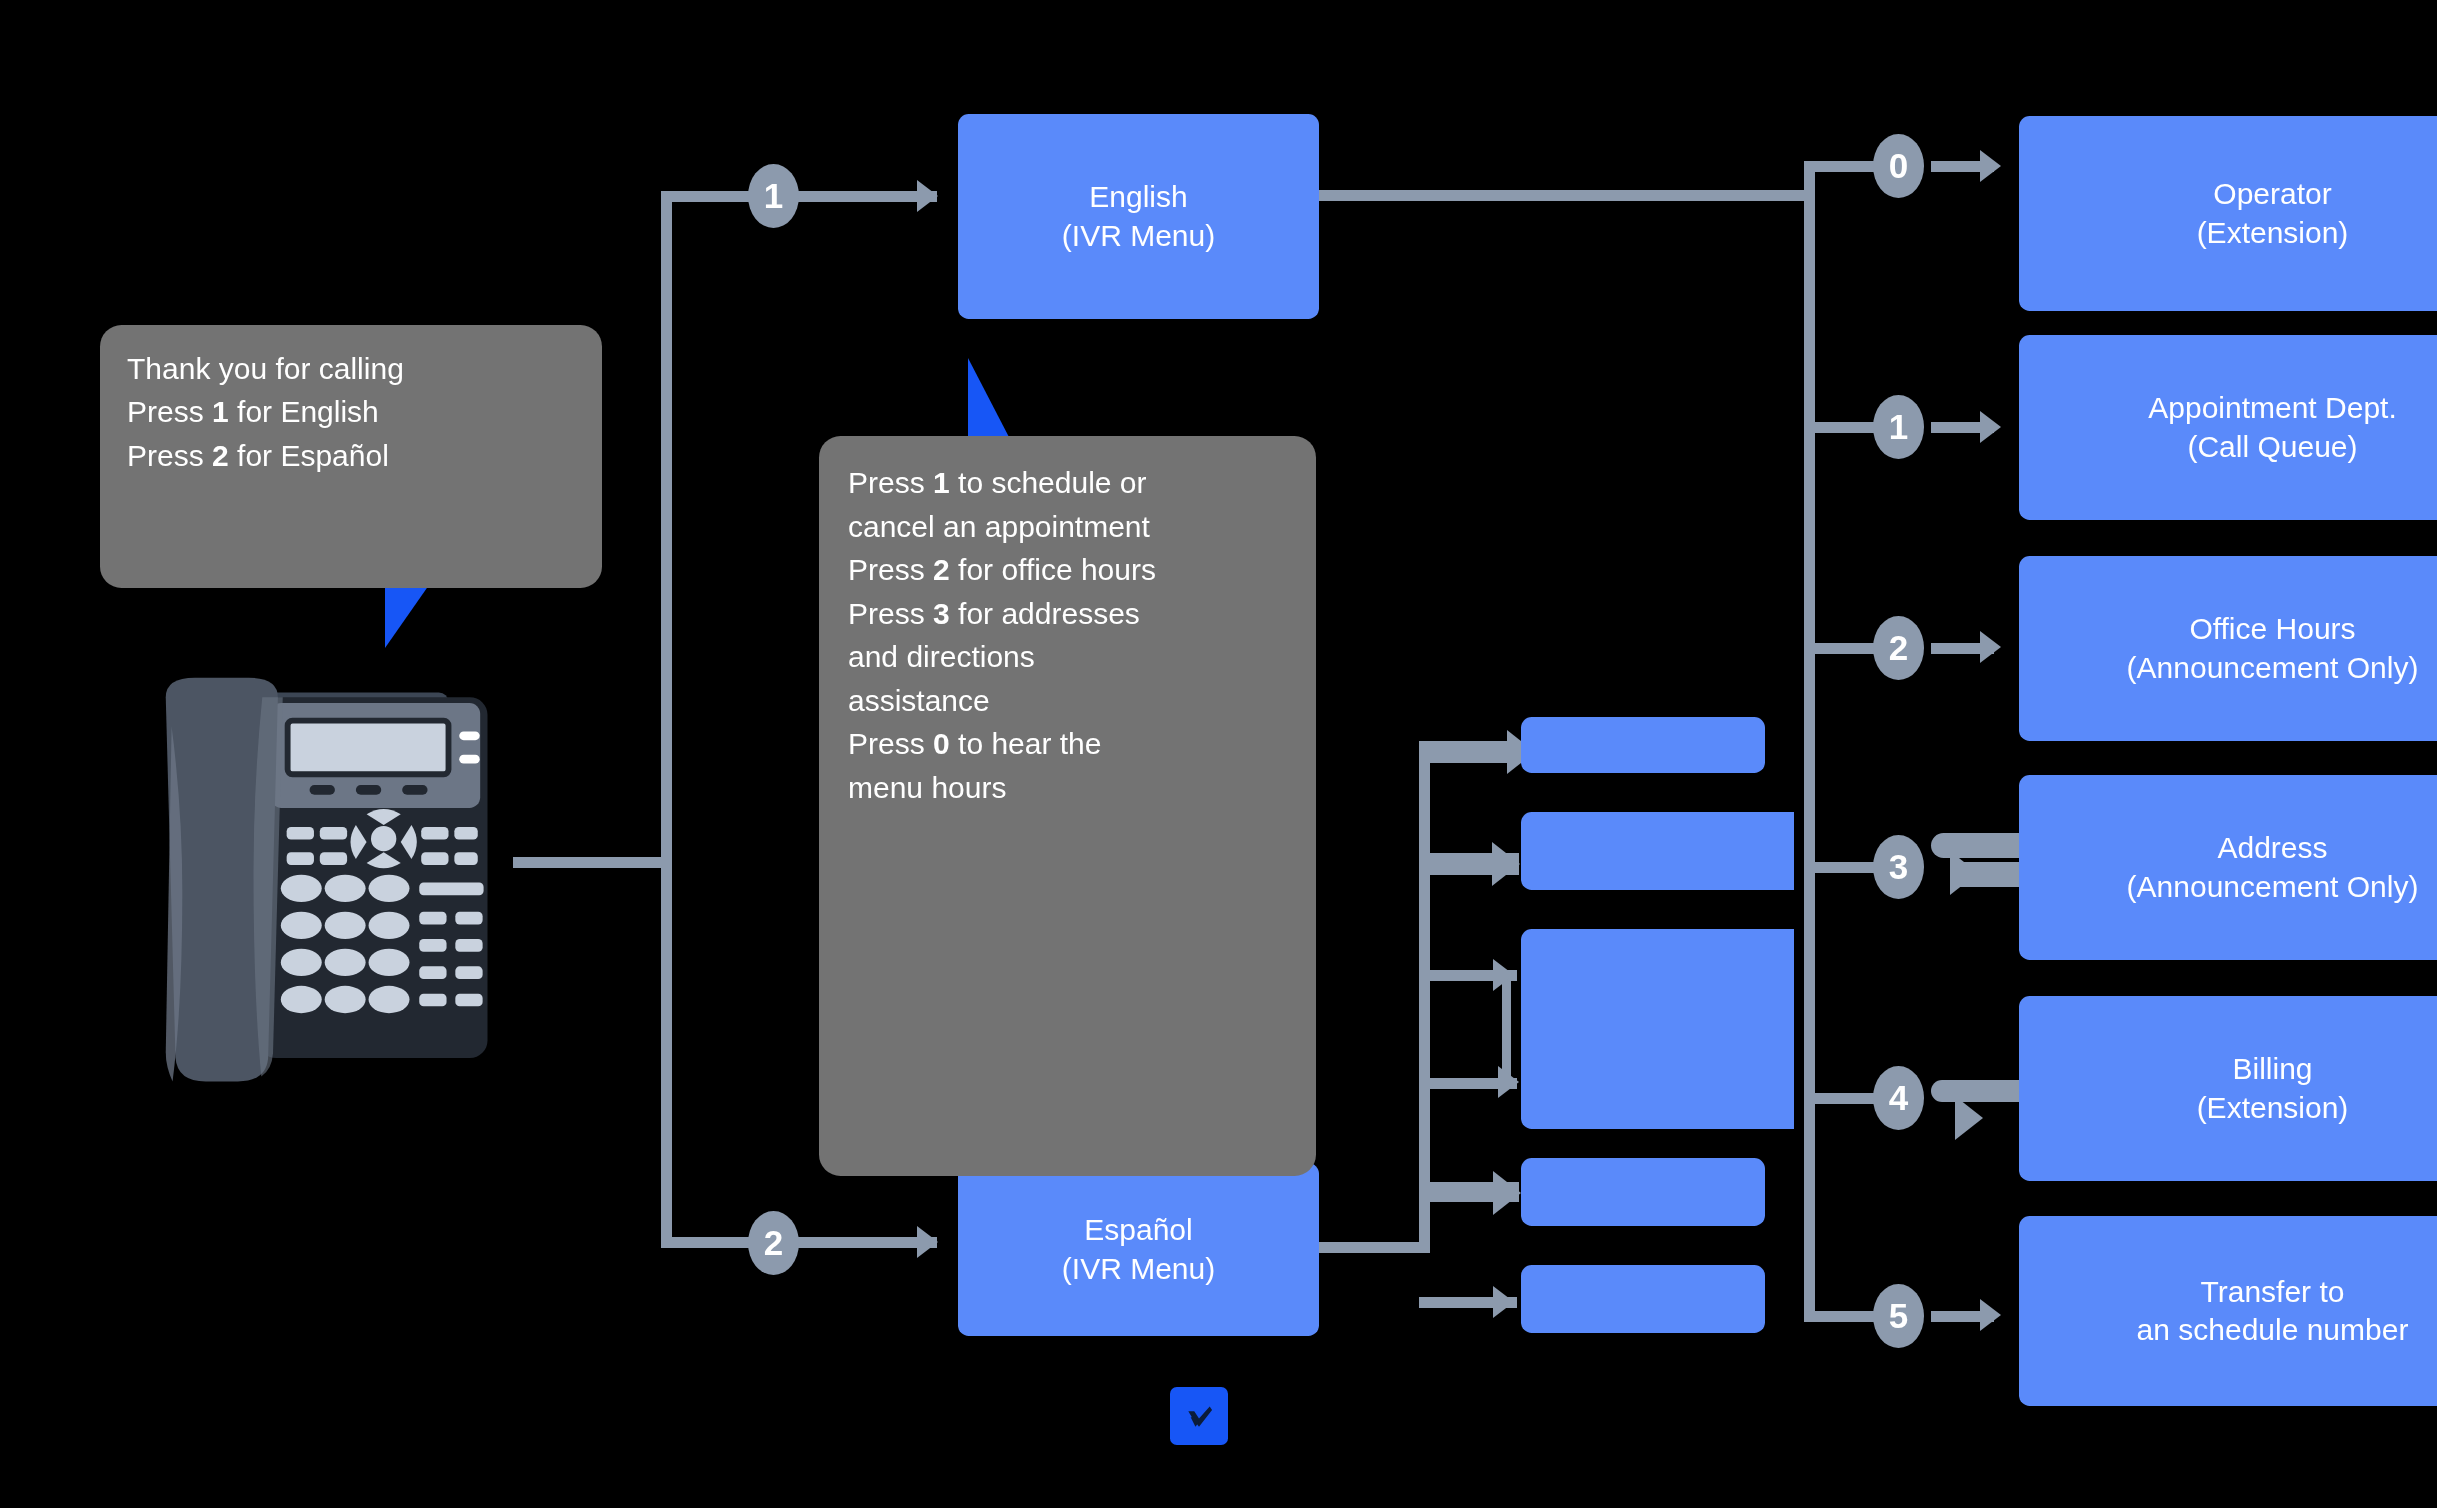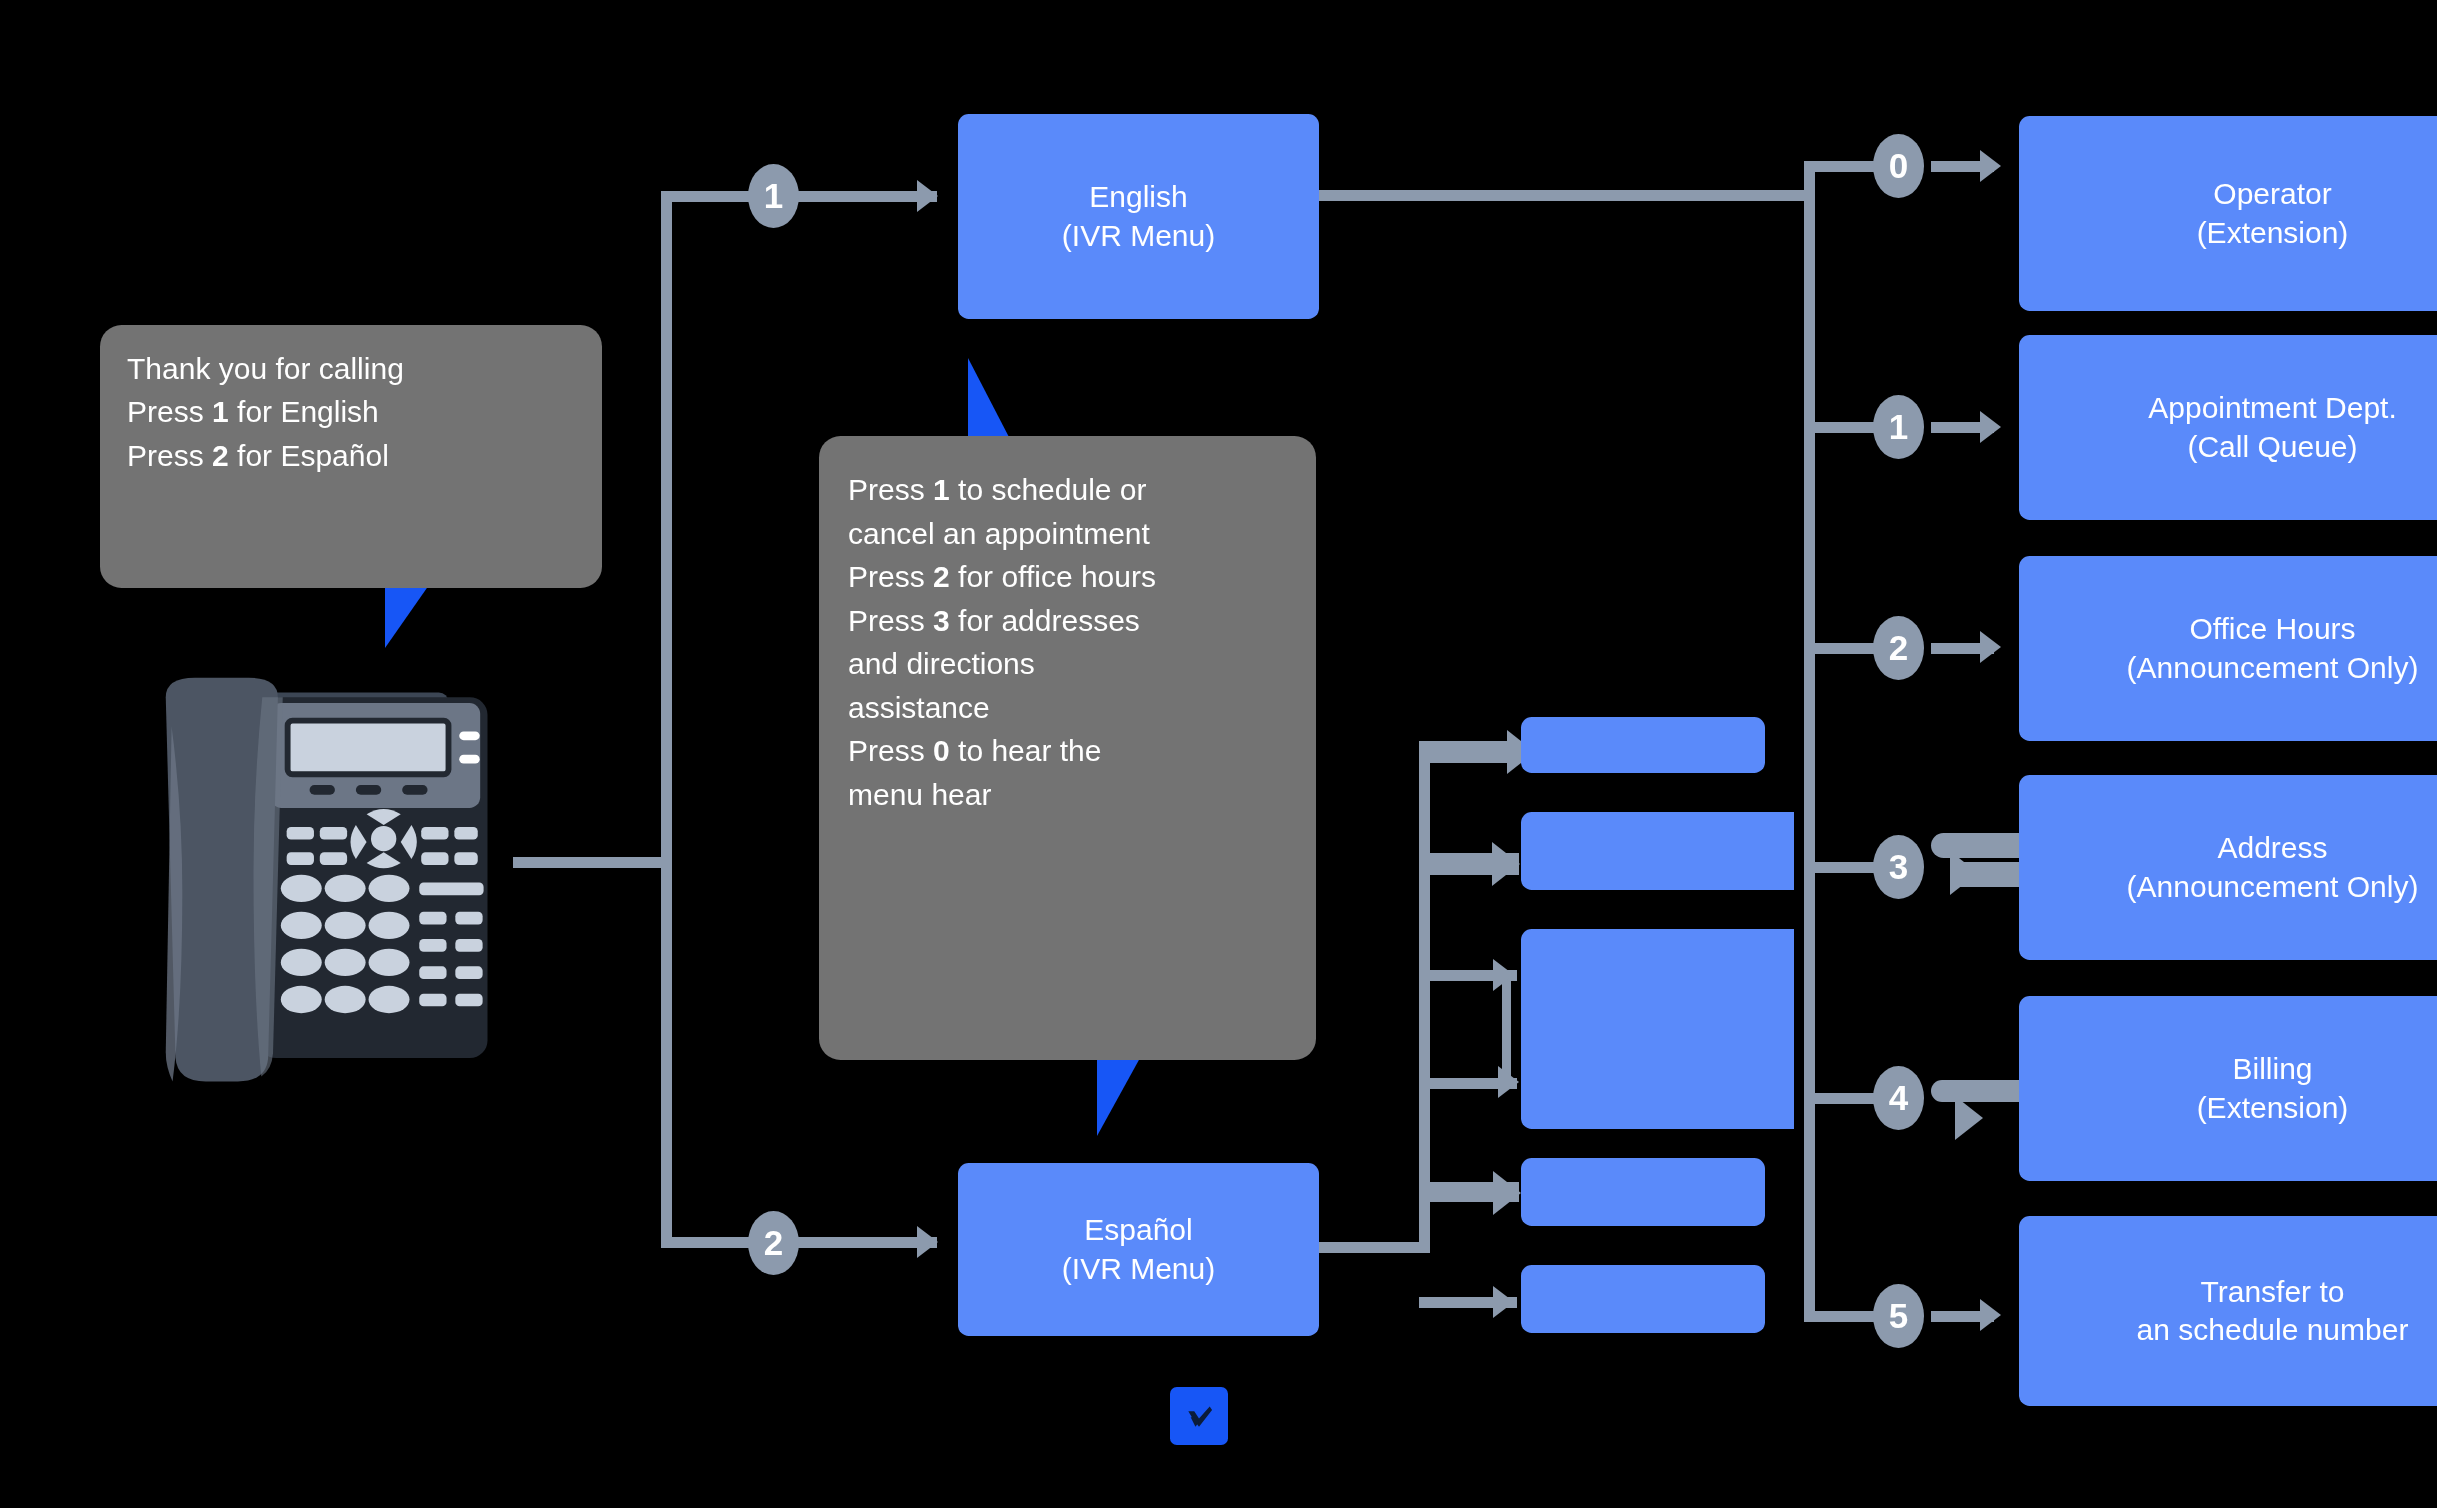--- a/index.html
+++ b/index.html
@@ -234,30 +234,30 @@
 
   <div class="bubble" style="left:100px;top:325px;width:502px;height:263px;padding:21.5px 27px;">
     <div id="greetText">
         <span class="txt">Thank you for calling</span>
         <span class="txt">Press <b>1</b> for English</span>
         <span class="txt">Press <b>2</b> for Español</span>
       </div>
   </div>
   <div class="tail" style="left:385px;top:585px;border-left:0 solid transparent;border-right:44px solid transparent;border-top:63px solid #1756F6;"></div>
 
-  <div class="bubble" style="left:819px;top:436px;width:497px;height:624px;padding:32px 29px;">
+  <div class="bubble" style="left:819px;top:436px;width:497px;height:740px;padding:25px 29px;">
     <div id="menuText">
         <span class="txt">Press <b>1</b> to schedule or</span>
         <span class="txt">cancel an appointment</span>
         <span class="txt">Press <b>2</b> for office hours</span>
         <span class="txt">Press <b>3</b> for addresses</span>
         <span class="txt">and directions</span>
         <span class="txt">assistance</span>
         <span class="txt">Press <b>0</b> to hear the</span>
-        <span class="txt">menu hear</span>
+        <span class="txt">menu hours</span>
       </div>
   </div>
 
   <div class="tail" style="left:968px;top:358px;border-left:0 solid transparent;border-right:43px solid transparent;border-bottom:83px solid #1756F6;"></div>
 
   <div class="tail" style="left:1097px;top:1058px;border-left:0 solid transparent;border-right:43px solid transparent;border-top:78px solid #1756F6;"></div>
 
   <div id="phone" style="left:146px;top:668px;width:371px;height:429px;">
     <svg viewBox="0 0 760 880" width="371" height="429" aria-hidden="true">
 

